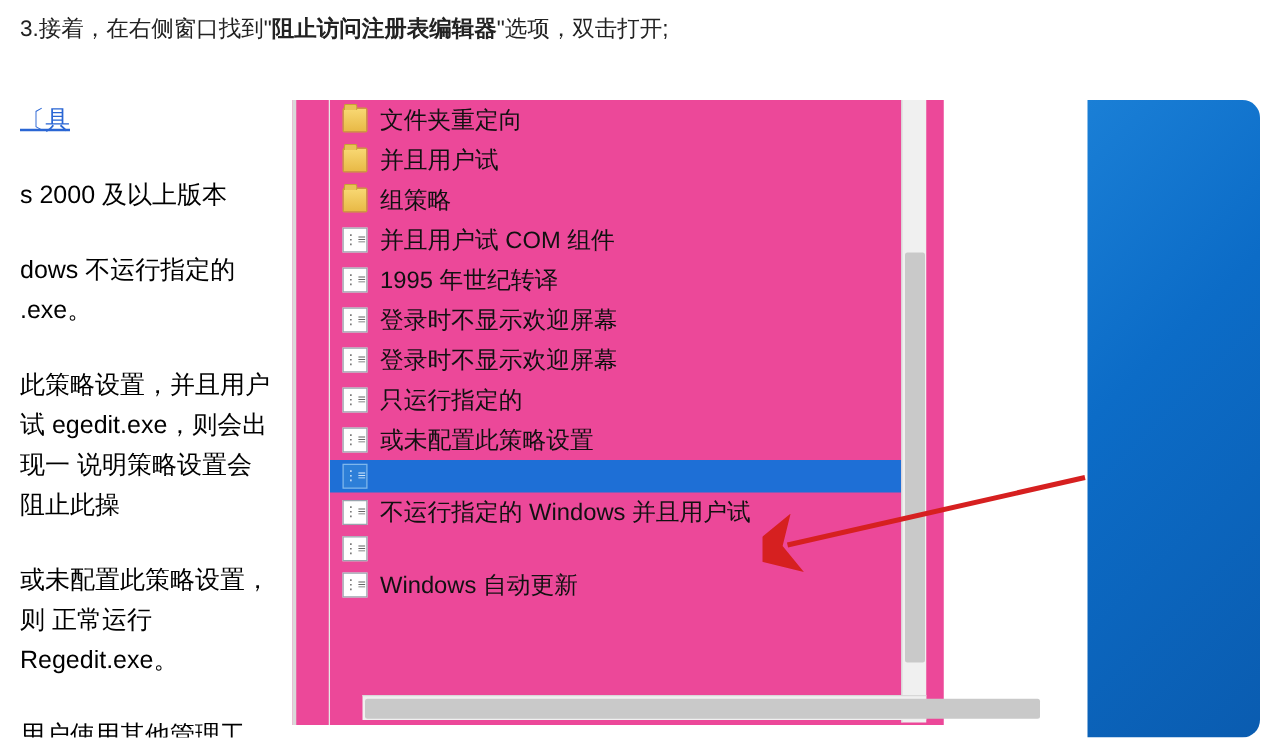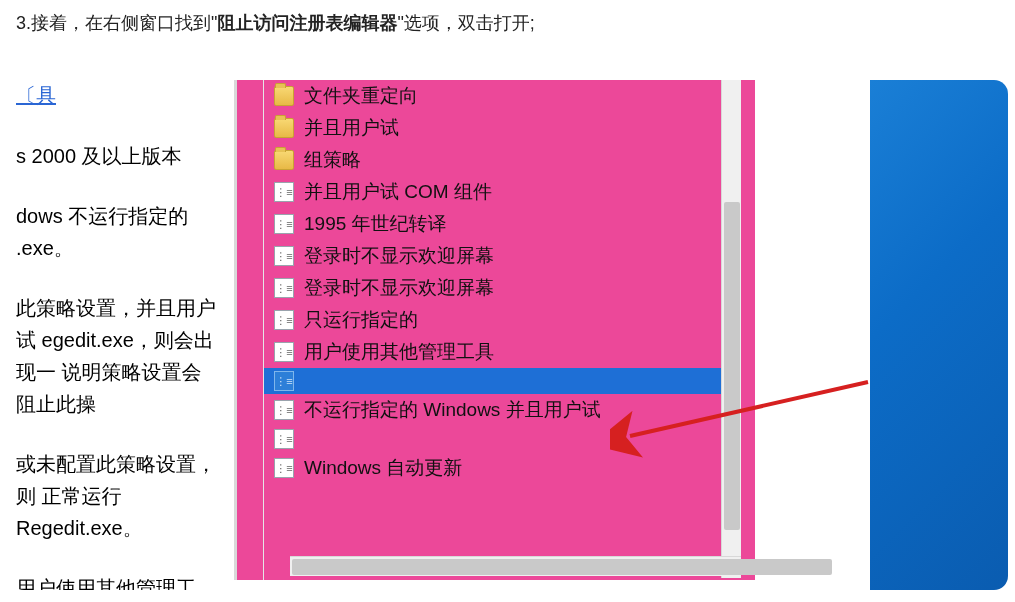--- a/index.html
+++ b/index.html
@@ -217,21 +217,21 @@
           <div class="list-item">
             <span class="setting-icon">⋮≡</span>
             <span>登录时不显示欢迎屏幕</span>
           </div>
           <div class="list-item">
             <span class="setting-icon">⋮≡</span>
             <span>只运行指定的</span>
           </div>
           <div class="list-item">
             <span class="setting-icon">⋮≡</span>
-            <span>用户使用其他管理工具</span>
+            <span>或未配置此策略设置</span>
           </div>
           <div class="list-item selected">
             <span class="setting-icon-sel">⋮≡</span>
           </div>
           <div class="list-item">
             <span class="setting-icon">⋮≡</span>
             <span>不运行指定的 Windows 并且用户试</span>
           </div>
           <div class="list-item">
             <span class="setting-icon">⋮≡</span>

